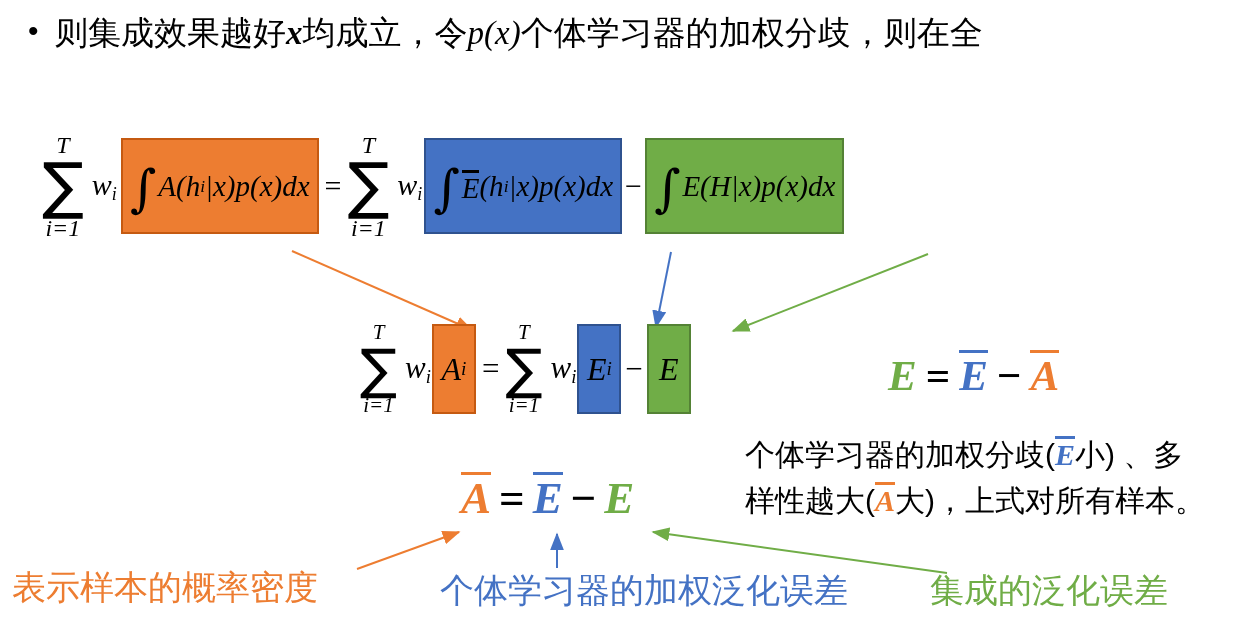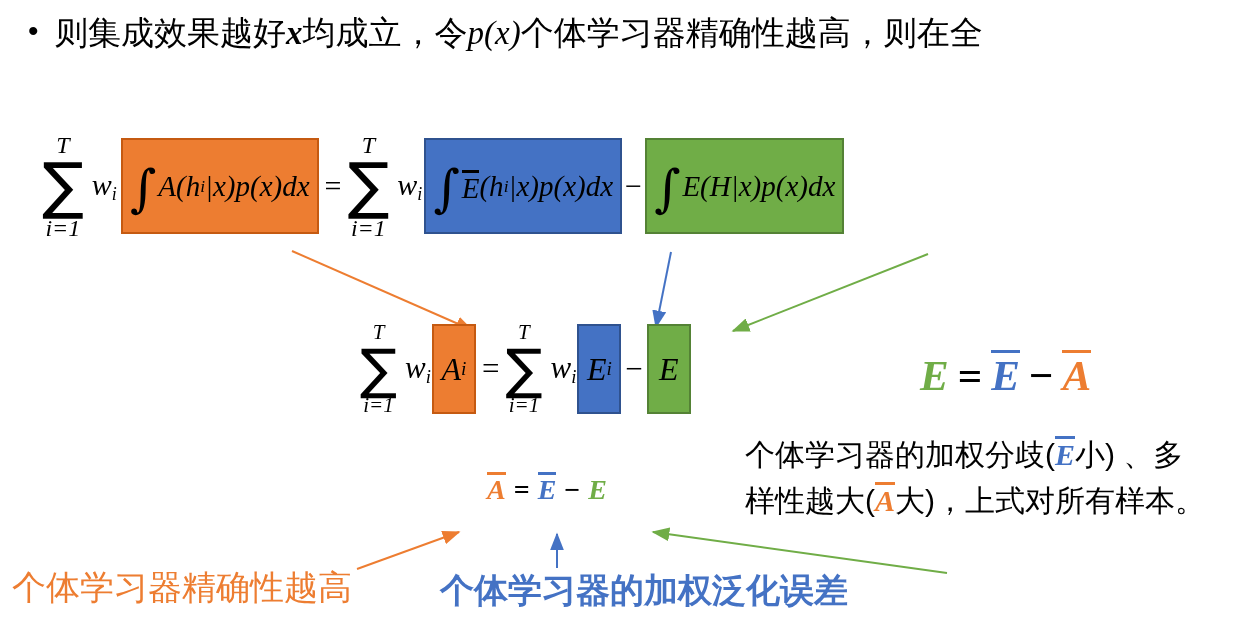--- a/index.html
+++ b/index.html
@@ -29,31 +29,31 @@
   .box-green  { background:#70AD47; border:2px solid #548235; }
   
   .abs { position:absolute; }
   .bullet-block { left:28px; top:12px; width:1205px; font-size:33px; line-height:1.26; }
   .bullet-marker { position:absolute; left:0; top:0; font-size:30px; }
   .bullet-text { display:block; padding-left:27px; }
   .row1 { left:42px; top:133px; display:flex; align-items:center; font-size:30px; }
   .row1 .box { height:96px; padding:0 7px; font-size:29px; }
   .row2 { left:360px; top:322px; display:flex; align-items:center; font-size:31px; }
   .row2 .box { width:44px; height:90px; font-size:32px; }
-  .side-eq   { left:920px; top:350px; font-size:43px; font-weight:bold;
+  .side-eq   { left:888px; top:350px; font-size:43px; font-weight:bold;
                font-family:"Liberation Serif","DejaVu Serif",serif; font-style:italic; }
   .side-eq .op { font-style:normal; font-weight:bold; padding:0 9px; }
   .note { left:745px; top:432px; width:520px; font-size:30px; line-height:1.52; }
   .note .mi { font-weight:bold; }
-  .bottom-eq { left:487px; top:472px; font-size:28px; font-weight:bold;
+  .bottom-eq { left:461px; top:472px; font-size:45px; font-weight:bold;
                font-family:"Liberation Serif","DejaVu Serif",serif; font-style:italic; }
   .bottom-eq .op { font-style:normal; font-weight:bold; padding:0 8px; }
   .lbl { font-size:34px; white-space:nowrap; }
   .lbl-orange { left:12px;  top:565px; color:#ED7D31; }
-  .lbl-blue   { left:440px; top:568px; color:#4472C4;font-weight:bold; }
+  .lbl-blue   { left:440px; top:568px; color:#4472C4; }
   .lbl-green  { left:930px; top:568px; color:#70AD47; }
   .c-orange { color:#ED7D31; }
   .c-blue   { color:#4472C4; }
   .c-green  { color:#70AD47; }
   .arrows { position:absolute; left:0; top:0; width:1259px; height:627px; pointer-events:none; }
 </style>
 </head>
 <body>
 
 <div class="slide">
@@ -73,21 +73,21 @@
     <line x1="292" y1="251" x2="472" y2="330" stroke="#ED7D31" stroke-width="2" marker-end="url(#ah-o)"></line>
     <line x1="671" y1="252" x2="656" y2="327" stroke="#4472C4" stroke-width="2" marker-end="url(#ah-b)"></line>
     <line x1="928" y1="254" x2="733" y2="331" stroke="#70AD47" stroke-width="2" marker-end="url(#ah-g)"></line>
     <line x1="357" y1="569" x2="459" y2="532" stroke="#ED7D31" stroke-width="2" marker-end="url(#ah-o)"></line>
     <line x1="557" y1="568" x2="557" y2="534" stroke="#4472C4" stroke-width="2" marker-end="url(#ah-b)"></line>
     <line x1="947" y1="573" x2="653" y2="532" stroke="#70AD47" stroke-width="2" marker-end="url(#ah-g)"></line>
   </svg>
 
   <div class="abs bullet-block">
     <span class="bullet-marker">•</span>
-    <span class="bullet-text"><span>则集成效果越好</span><span class="mi mb">x</span><span>均成立，令</span><span class="mi">p(x)</span><span>个体学习器精确性越高，则在全</span><br></span>
+    <span class="bullet-text"><span>则集成效果越好</span><span class="mi mb">x</span><span>均成立，令</span><span class="mi">p(x)</span><span>个体学习器的加权分歧，则在全</span><br></span>
   </div>
 
   <div class="abs row1">
     <span class="bigsum">
       <span class="sum-top">T</span>
       <span class="sum-sym">∑</span>
       <span class="sum-bot">i=1</span>
     </span>
     <span style="margin:0 4px 0 8px;"><span class="mi">w</span><span class="sub">i</span></span>
     <span class="box box-orange">
@@ -151,16 +151,17 @@
 
   <div class="abs note">
     <span>个体学习器的加权分歧(</span><span class="mi bar c-blue">E</span><span>小) 、多</span><br>
     <span>样性越大(</span><span class="mi bar c-orange">A</span><span>大)，上式对所有样本。</span>
   </div>
 
   <div class="abs bottom-eq">
     <span class="bar c-orange">A</span><span class="op">=</span><span class="bar c-blue">E</span><span class="op">−</span><span class="c-green">E</span>
   </div>
 
-  <div class="abs lbl lbl-orange">个体学习器精确性越高</div>
+  <div class="abs lbl lbl-orange">表示样本的概率密度</div>
   <div class="abs lbl lbl-blue">个体学习器的加权泛化误差</div>
+  <div class="abs lbl lbl-green">集成的泛化误差</div>
 
 </div>
 
 </body></html>

